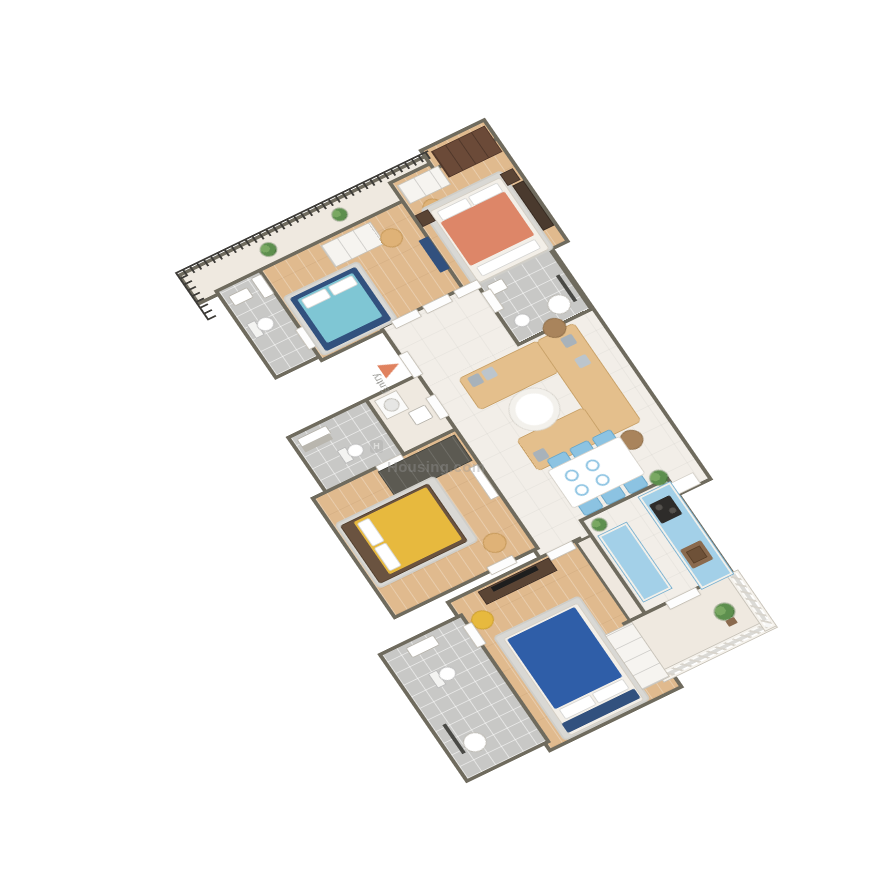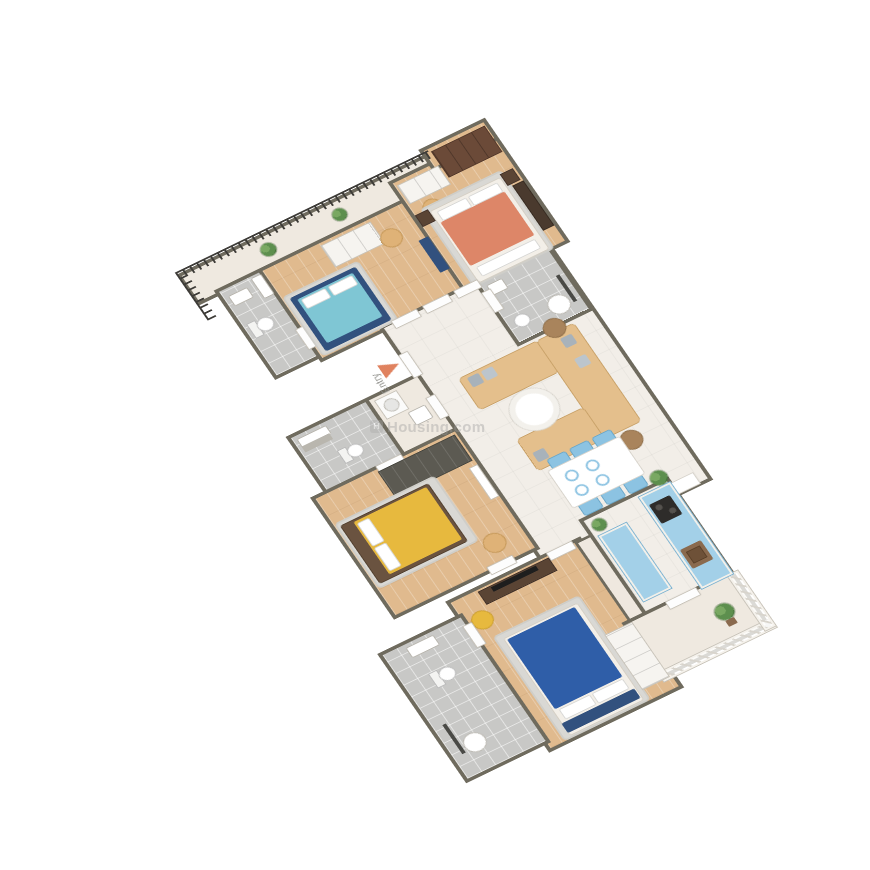--- a/index.html
+++ b/index.html
@@ -33,21 +33,21 @@
   .plant{background:radial-gradient(circle at 35% 35%,#79a862 0 30%,#5d8f4e 30% 70%,#47773c 70%);border-radius:50%;box-shadow:0 0 0 1px rgba(60,90,50,.4);}
   .toilet-bowl{background:#ffffff;border:1px solid #bbb;border-radius:50%;}
   .toilet-tank{background:#f4f4f2;border:1px solid #bbb;}
   .basin{background:#ffffff;border:1px solid #b9b6ae;border-radius:2px;}
   
   #entry-arrow{width:0;height:0;border-top:9px solid transparent;border-bottom:9px solid transparent;border-left:20px solid #e0825f;}
   #entry-label{color:#8b8b86;font-size:10px;letter-spacing:.5px;transform:rotate(-90deg);transform-origin:center;}
   
   #watermark{position:absolute;left:370px;top:418px;display:flex;align-items:center;gap:4px;opacity:.38;}
   #watermark .mark{width:13px;height:13px;background:#a9a9a9;border-radius:3px;color:#fff;font-size:9px;line-height:13px;text-align:center;font-weight:bold;}
-  #watermark .wm-text{color:#9a9a9a;font-size:15px;font-weight:bold;letter-spacing:.3px;}
+  #watermark .wm-text{color:#9a9a9a;font-size:15px;font-weight:bold;letter-spacing:.3px;margin-top:40px;}
 </style>
 </head>
 <body>
 
 <div id="canvas">
   <div id="plan">
 
     <div class="a room cream" style="left:62px;top:18px;width:284px;height:35px"></div>
     <div class="a room tile" style="left:85px;top:53px;width:50px;height:115px"></div>
     <div class="a room wood" style="left:135px;top:53px;width:165px;height:120px"></div>

